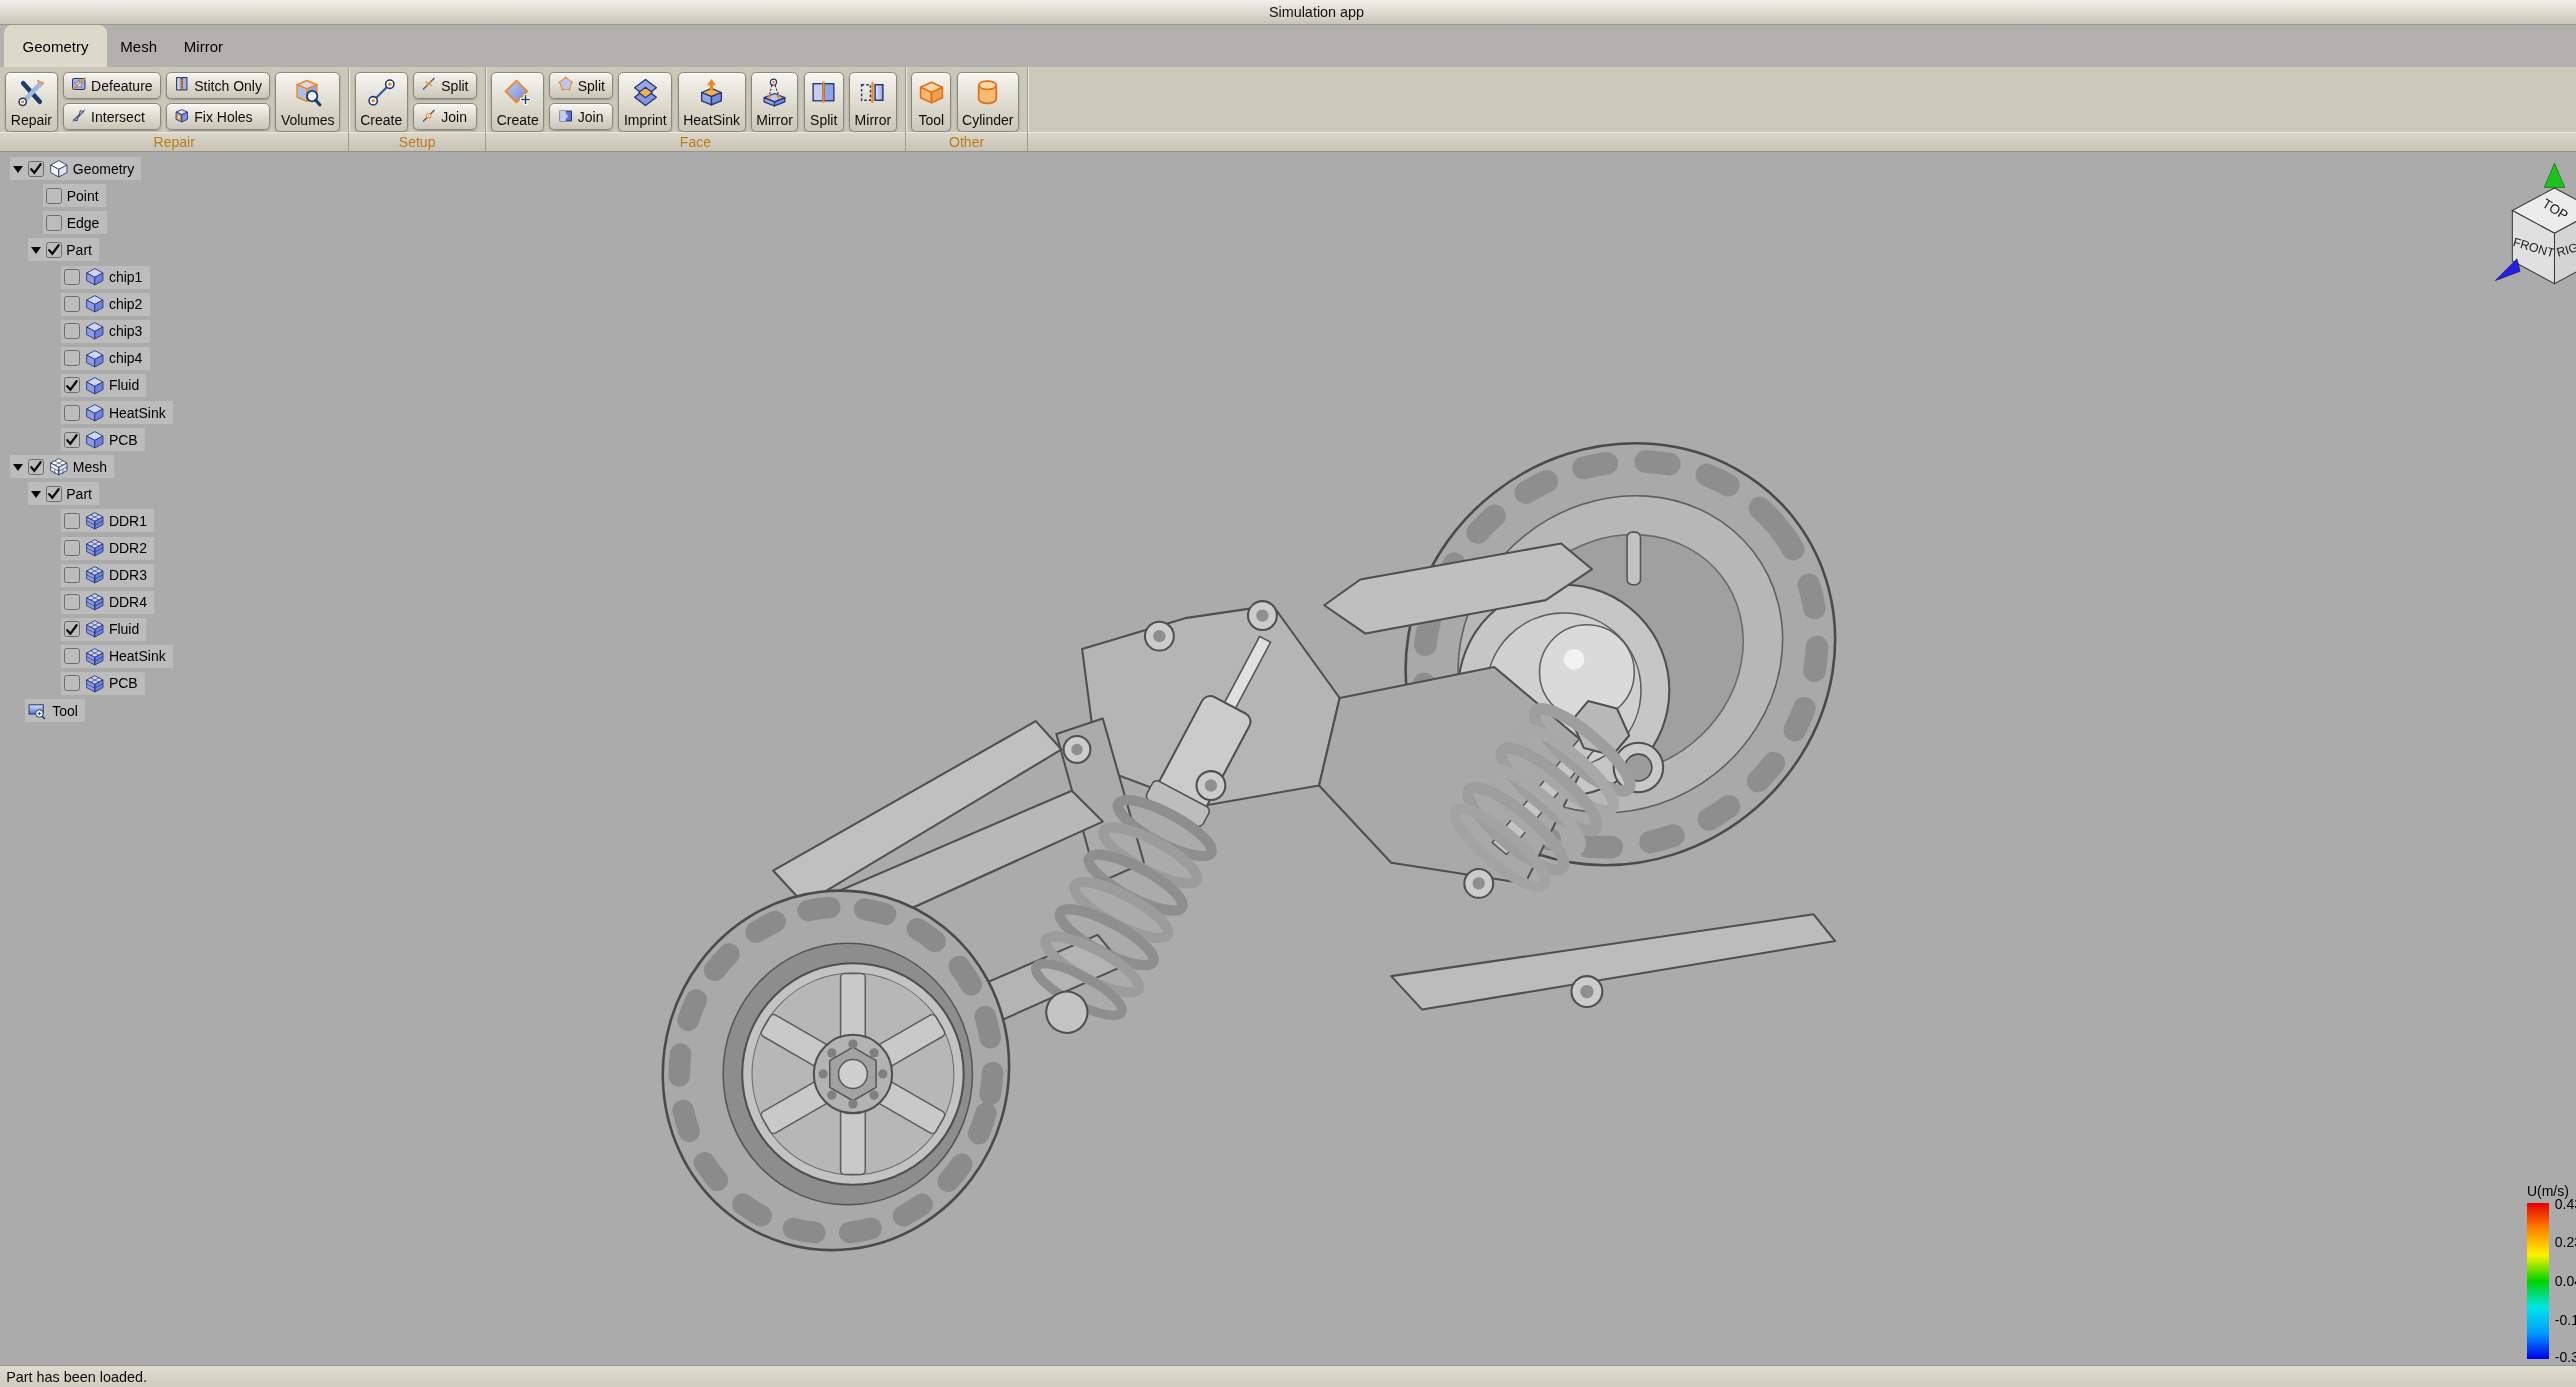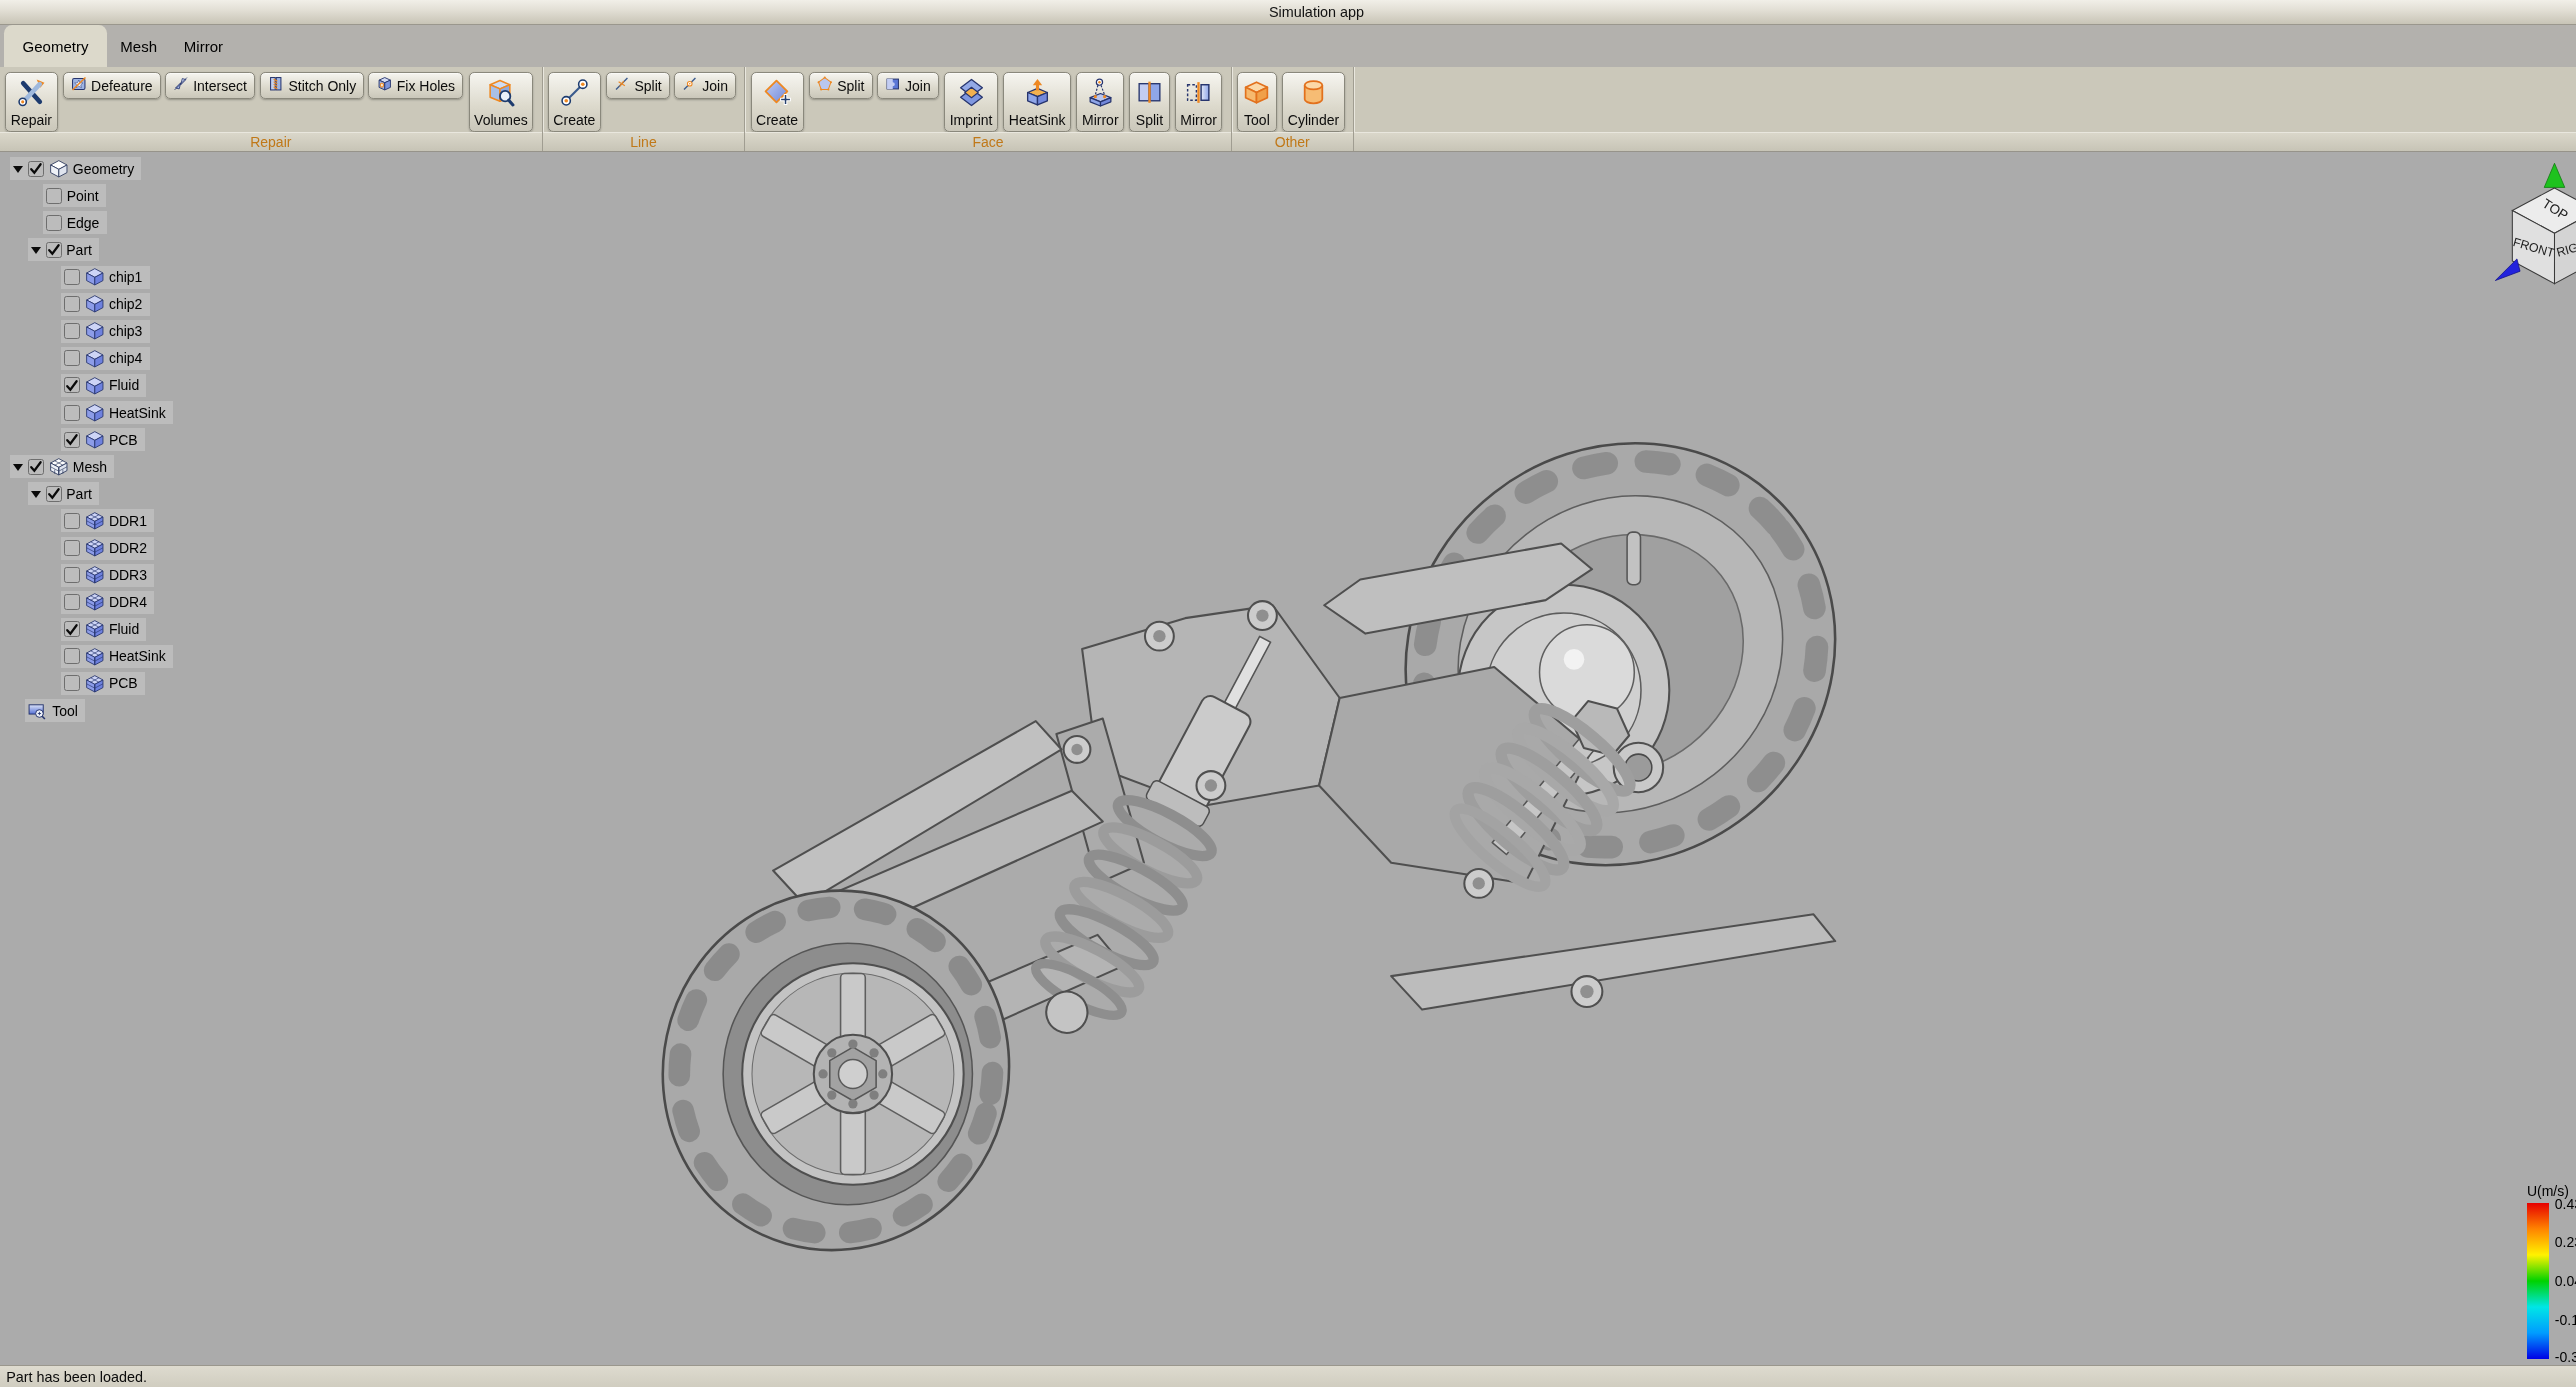--- a/index.html
+++ b/index.html
@@ -19,21 +19,21 @@
   
   .ribbon{height:85px;background:#cbc8ba;border-bottom:1px solid #96938a;display:flex;align-items:stretch;}
   .rgroup{display:flex;flex-direction:column;}
   .rgroup + .rgroup{border-left:1px solid #a09d91;box-shadow:inset 1px 0 0 #e9e7de;}
   .rgroup-content{flex:1;display:flex;align-items:flex-start;gap:5.2px;padding:5.2px 8.2px 0 5.2px;}
   .rgroup-label{height:19px;background:linear-gradient(#dad7ca,#c7c4b6);
     border-top:0.5px solid #e9e7de;display:flex;align-items:center;justify-content:center;
     color:#c07818;font-size:14px;}
   .rfill{flex:1;display:flex;flex-direction:column;}
   .rfill .rgroup-content{flex:1;}
-  .btncol{display:flex;flex-direction:row;gap:4.1px;}
+  .btncol{display:flex;flex-direction:column;gap:4.1px;}
   .btn{background:linear-gradient(#f6f5f0,#dcd9cc 58%,#cac7ba);border:0.5px solid #8a887c;
     border-radius:5.2px;box-shadow:0 1px 2.1px rgba(0,0,0,.28),inset 0 0.5px 0 #fff;
     color:#0c0c0c;display:flex;align-items:center;cursor:default;}
   .btn.tall{flex-direction:column;justify-content:space-between;height:60px;min-width:40px;
     padding:4.6px 4.6px 3.1px;gap:2.1px;font-size:14px;}
   .btn.small{height:27px;padding:0 7.2px;gap:4.6px;font-size:14px;}
   .btn svg{flex:none;}
 
   
   .viewport{position:relative;height:1213px;background:#ababab;}
@@ -173,21 +173,21 @@
         <div class="btn small">
           <span class="icn"><svg width="15.5" height="15.5" viewBox="0 0 30 30">
             <line x1="4" y1="26" x2="26" y2="4" stroke="#3a5a8c" stroke-width="2.6"></line>
             <circle cx="15" cy="15" r="4.5" fill="#fff" stroke="#ee8822" stroke-width="2"></circle>
             <circle cx="15" cy="15" r="1.6" fill="#ee8822"></circle>
               </svg></span>
           <span>Join</span>
         </div>
       </div>
     </div>
-    <div class="rgroup-label">Line</div>
+    <div class="rgroup-label">Setup</div>
   </div>
 
   <div class="rgroup">
     <div class="rgroup-content">
       <div class="btn tall">
         <span class="icn"><svg width="29" height="29" viewBox="0 0 56 56">
           <defs>
                 <linearGradient id="gdia" x1="0" y1="0" x2="1" y2="1">
             <stop offset="0" stop-color="#c2cef4"></stop>
                   <stop offset="1" stop-color="#6f86d8"></stop>

